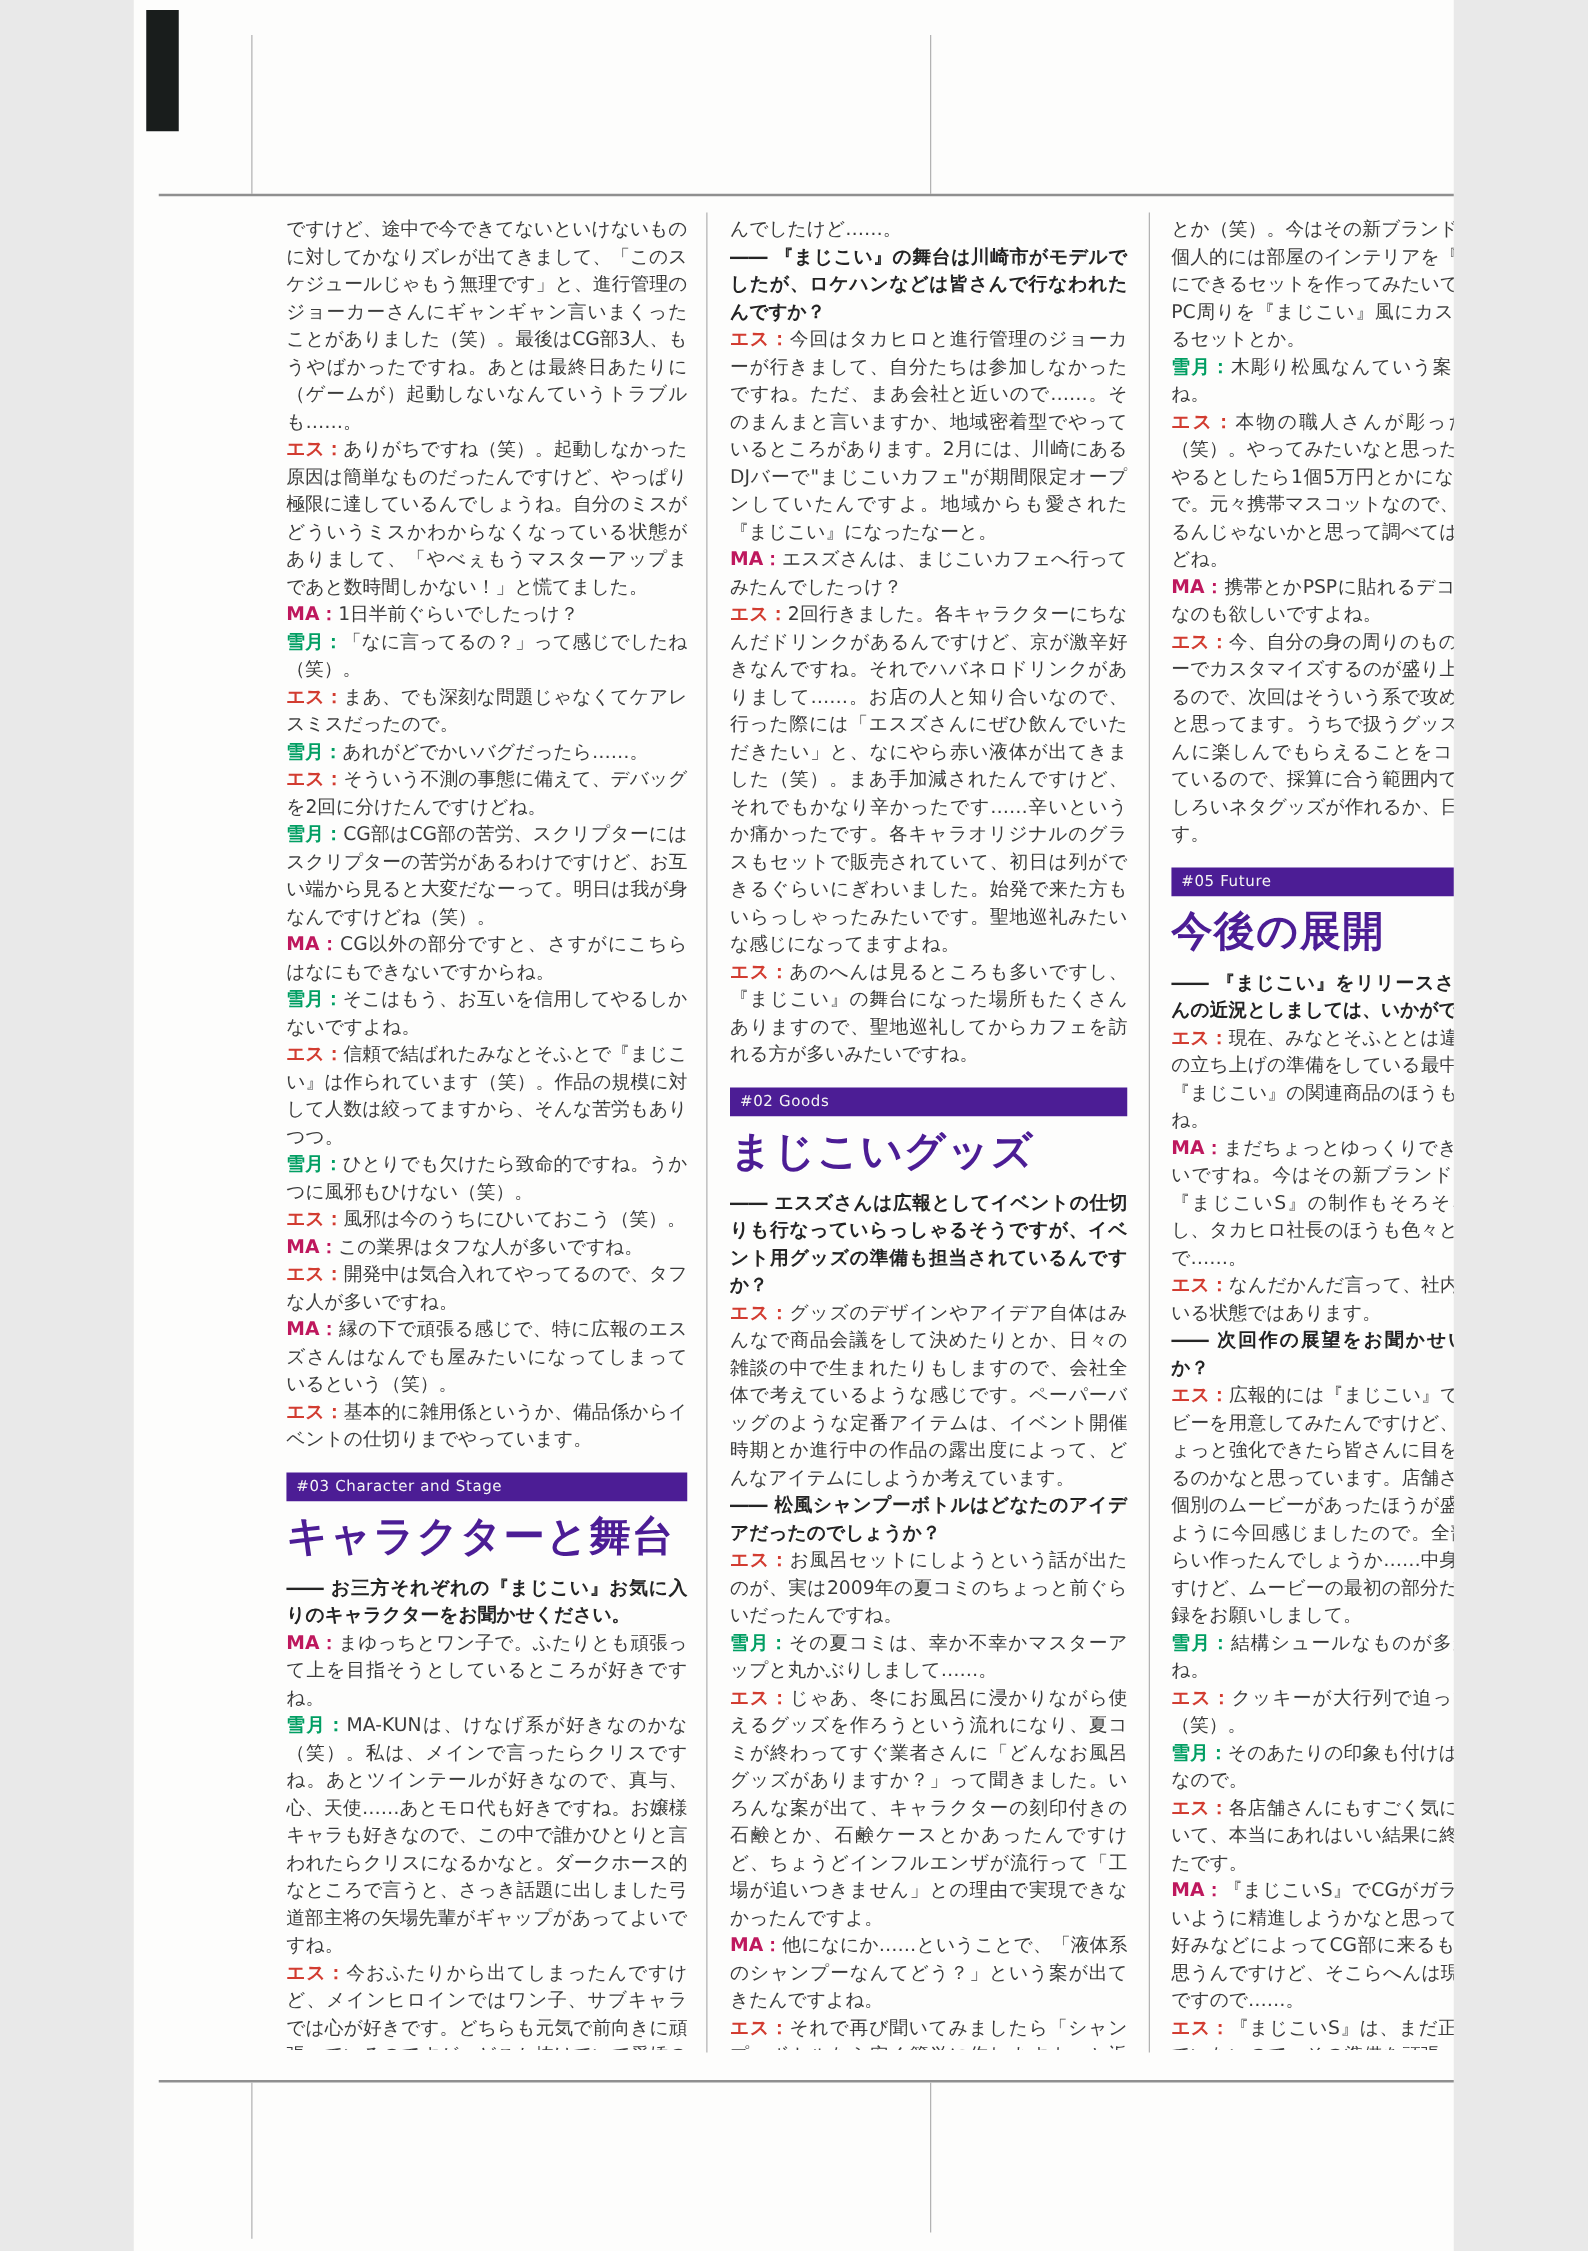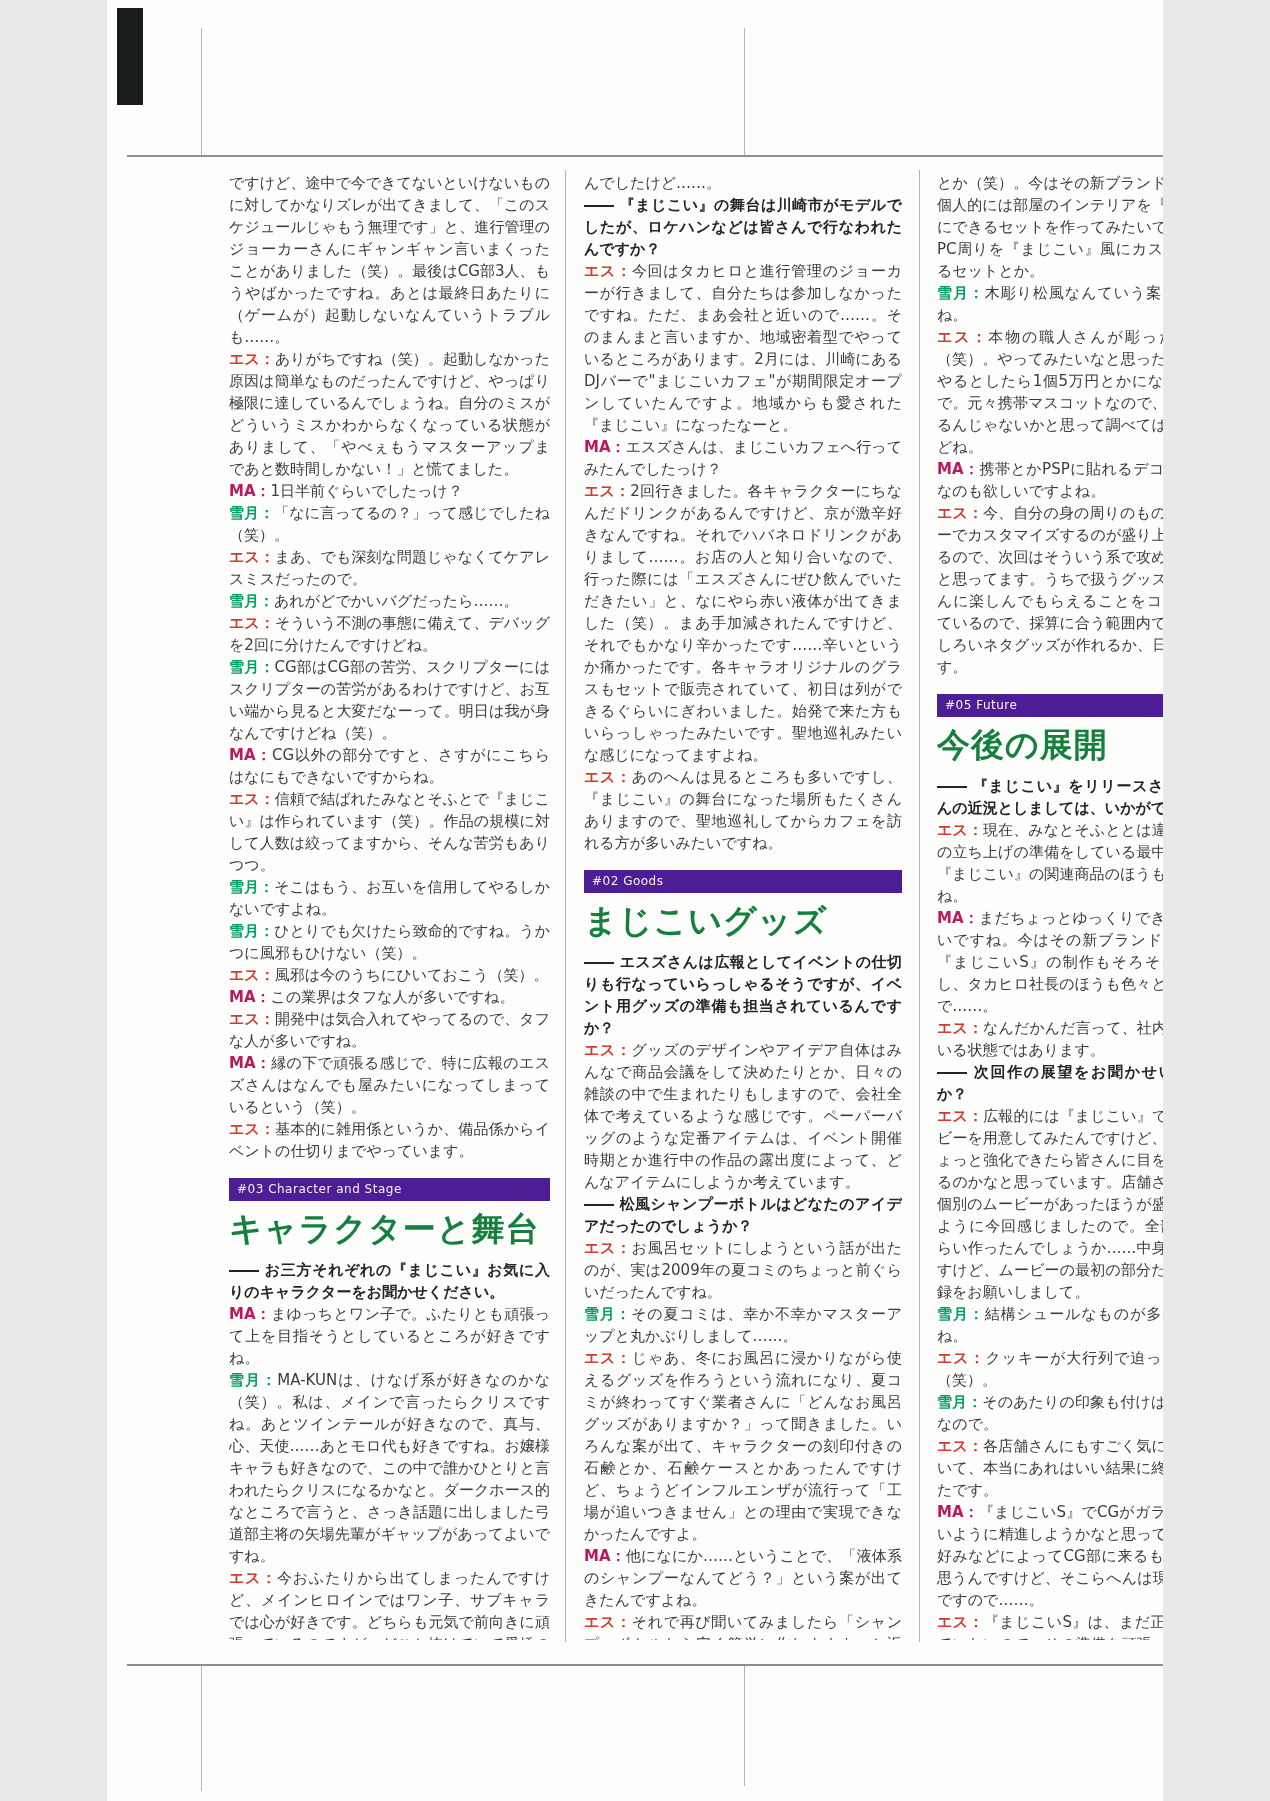--- a/index.html
+++ b/index.html
@@ -21,21 +21,21 @@
   .spk{font-weight:bold;}
   .spk-es{color:#d23c30;}
   .spk-ma{color:#be185d;}
   .spk-yuzuki{color:#009e62;}
   .sec{margin:16px 0 10px;}
   .sec-bar{
     background:#4c1d95;color:#f4f4f4;height:23px;line-height:23px;
     font-size:12px;padding-left:8px;letter-spacing:.5px;
   }
   .sec-title{
-    margin:8px 0 4px;font-size:33px;font-weight:600;color:#15803d;
+    margin:8px 0 4px;font-size:33px;font-weight:600;color:#4c1d95;
     letter-spacing:1px;line-height:1.2;
   }
   .pageno{
     position:absolute;left:1114px;top:1722px;
     font-family:Liberation Mono, monospace;
     font-size:21px;color:#a21caf;letter-spacing:1px;
   }
 </style>
 </head>
 <body>
@@ -51,22 +51,22 @@
   <div class="col" style="left:122px;width:321px;">
       <p class="cont">ですけど、途中で今できてないといけないものに対してかなりズレが出てきまして、「このスケジュールじゃもう無理です」と、進行管理のジョーカーさんにギャンギャン言いまくったことがありました（笑）。最後はCG部3人、もうやばかったですね。あとは最終日あたりに（ゲームが）起動しないなんていうトラブルも……。</p>
       <p class="sp"><span class="spk spk-es">エス：</span>ありがちですね（笑）。起動しなかった原因は簡単なものだったんですけど、やっぱり極限に達しているんでしょうね。自分のミスがどういうミスかわからなくなっている状態がありまして、「やべぇもうマスターアップまであと数時間しかない！」と慌てました。</p>
       <p class="sp"><span class="spk spk-ma">MA：</span>1日半前ぐらいでしたっけ？</p>
       <p class="sp"><span class="spk spk-yuzuki">雪月：</span>「なに言ってるの？」って感じでしたね（笑）。</p>
       <p class="sp"><span class="spk spk-es">エス：</span>まあ、でも深刻な問題じゃなくてケアレスミスだったので。</p>
       <p class="sp"><span class="spk spk-yuzuki">雪月：</span>あれがどでかいバグだったら……。</p>
       <p class="sp"><span class="spk spk-es">エス：</span>そういう不測の事態に備えて、デバッグを2回に分けたんですけどね。</p>
       <p class="sp"><span class="spk spk-yuzuki">雪月：</span>CG部はCG部の苦労、スクリプターにはスクリプターの苦労があるわけですけど、お互い端から見ると大変だなーって。明日は我が身なんですけどね（笑）。</p>
       <p class="sp"><span class="spk spk-ma">MA：</span>CG以外の部分ですと、さすがにこちらはなにもできないですからね。</p>
+      <p class="sp"><span class="spk spk-yuzuki">雪月：</span>そこはもう、お互いを信用してやるしかないですよね。</p>
       <p class="sp"><span class="spk spk-es">エス：</span>信頼で結ばれたみなとそふとで『まじこい』は作られています（笑）。作品の規模に対して人数は絞ってますから、そんな苦労もありつつ。</p>
-      <p class="sp"><span class="spk spk-yuzuki">雪月：</span>そこはもう、お互いを信用してやるしかないですよね。</p>
       <p class="sp"><span class="spk spk-yuzuki">雪月：</span>ひとりでも欠けたら致命的ですね。うかつに風邪もひけない（笑）。</p>
       <p class="sp"><span class="spk spk-es">エス：</span>風邪は今のうちにひいておこう（笑）。</p>
       <p class="sp"><span class="spk spk-ma">MA：</span>この業界はタフな人が多いですね。</p>
       <p class="sp"><span class="spk spk-es">エス：</span>開発中は気合入れてやってるので、タフな人が多いですね。</p>
       <p class="sp"><span class="spk spk-ma">MA：</span>縁の下で頑張る感じで、特に広報のエスズさんはなんでも屋みたいになってしまっているという（笑）。</p>
       <p class="sp"><span class="spk spk-es">エス：</span>基本的に雑用係というか、備品係からイベントの仕切りまでやっています。</p>
       <div class="sec">
         <div class="sec-bar">#03 Character and Stage</div>
         <h2 class="sec-title">キャラクターと舞台</h2>
       </div>

